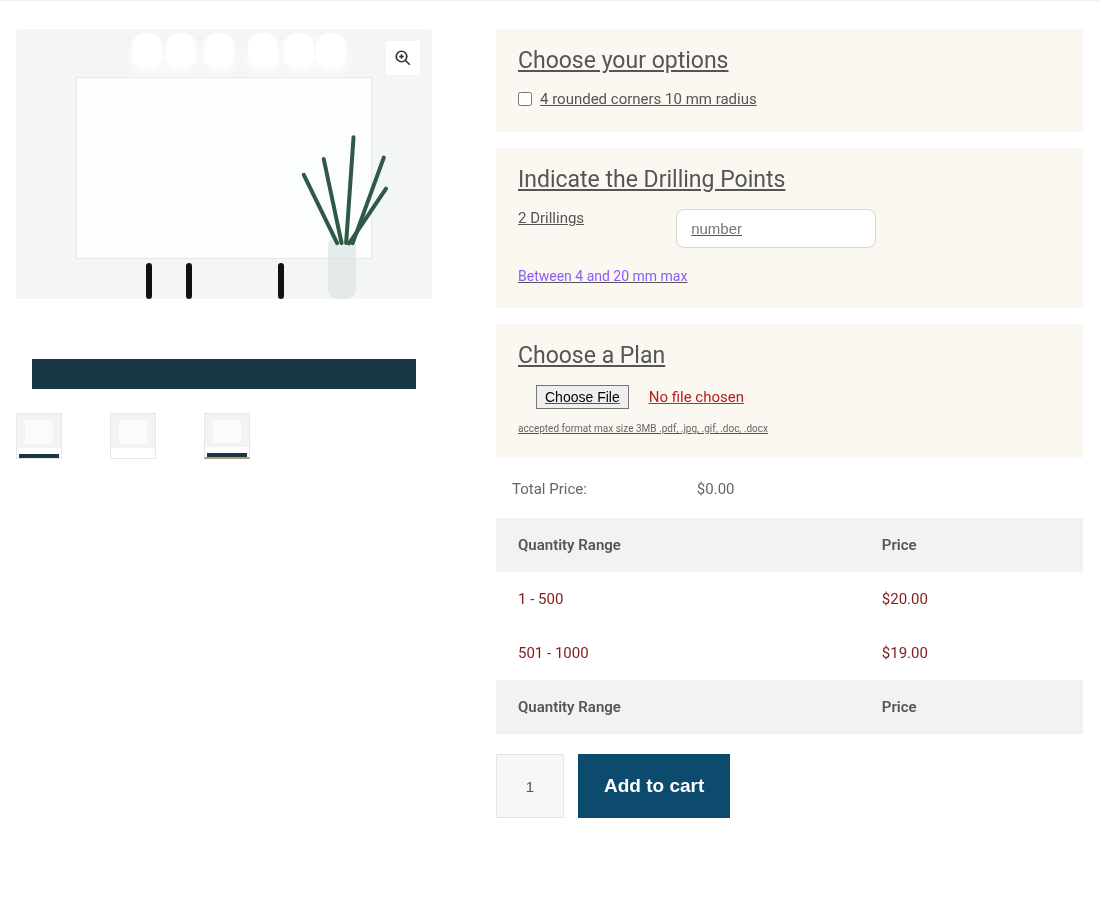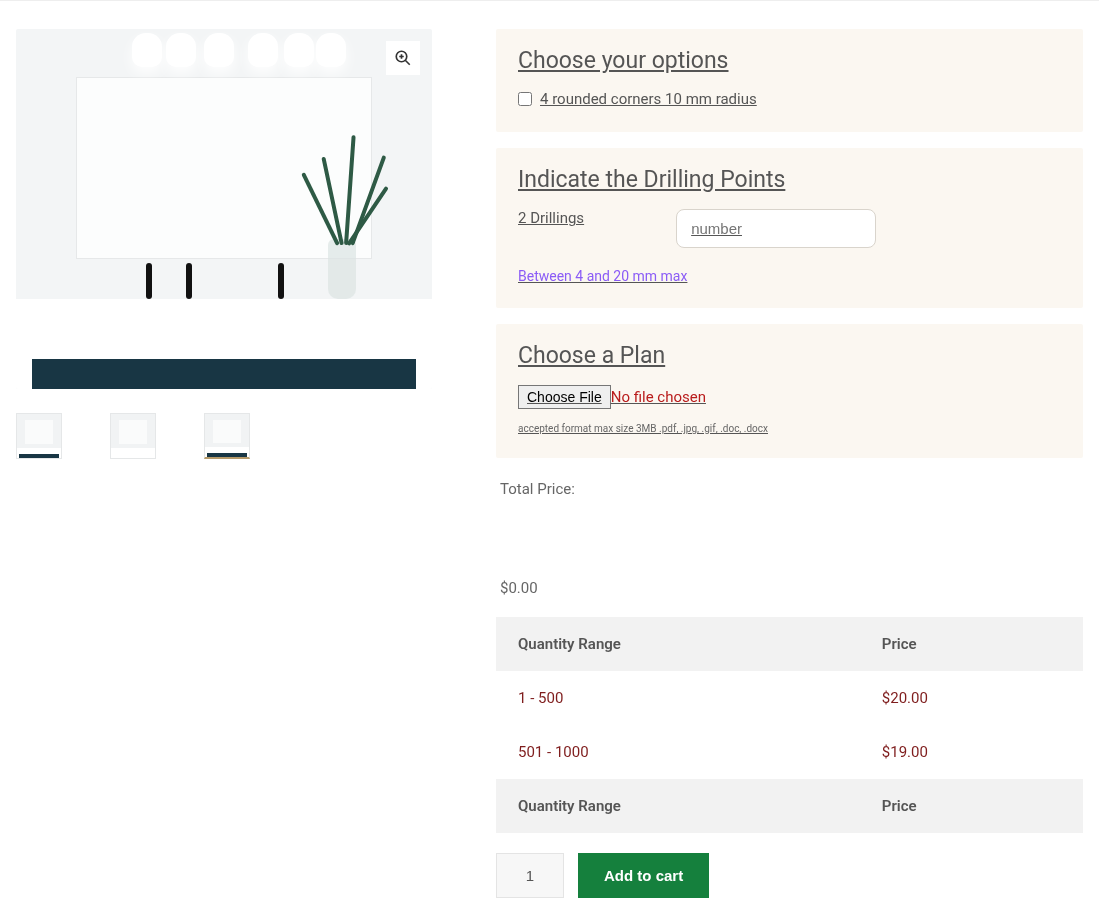--- a/index.html
+++ b/index.html
@@ -68,46 +68,46 @@
 
   .drill-row { display:flex; gap:92px; margin-top:6px; }
   .drill-row span { color:#555; }
   .num-input {
     width: 200px; padding: 10px 14px;
     border:1px solid #d9d4cc; border-radius:8px;
     font-size:15px; color:#1d4ed8; background:#fff;
   }
   .hint { font-size:14px; color:#8b5cf6; margin-top:20px; }
 
-  .file-row { display:flex; align-items:center; gap:0; }
+  .file-row { display:flex; align-items:center; gap:20px;margin-left:18px; }
   .file-btn {
     padding:3px 8px; font-size:14px;
     border:1px solid #767676; background:#efefef; cursor:pointer;
   }
   .file-txt { color:#b91c1c; font-size:15px; }
   .file-hint { font-size:10px; color:#666; margin-top:14px; }
 
-  .total { display:flex; gap:81px; margin:22px 0 20px 4px; color:#666;flex-direction:column; }
+  .total { display:flex; gap:110px; margin:22px 0 20px 16px; color:#666; }
 
   table { width:100%; border-collapse:collapse; background:#fff; }
   thead th, tfoot th {
     background:#f2f2f2; text-align:left;
     padding:18px 22px; color:#555; font-weight:600; font-size:15px;
   }
   tbody td { padding:18px 22px; color:#7f1d1d; }
   tbody tr + tr td { border-top:0; }
 
   .cart-row { display:flex; gap:14px; margin-top:20px; }
   .qty {
     width:68px; padding:12px 0; text-align:center;
     border:1px solid #e4e4e4; background:#f7f7f7; font-size:15px; color:#555;
   }
   .addcart {
-    background:#15803d; color:#fff; border:0;
-    padding:14px 26px; font-size:15px; font-weight:600; cursor:pointer;
+    background:#0c4a6e; color:#fff; border:0;
+    padding:21px 26px; font-size:19px; font-weight:600; cursor:pointer;
   }
 </style>
 </head>
 <body>
 
 <div class="wrap">
 
   <div class="left">
     <div class="main-img">
       <div class="mi-scene">

